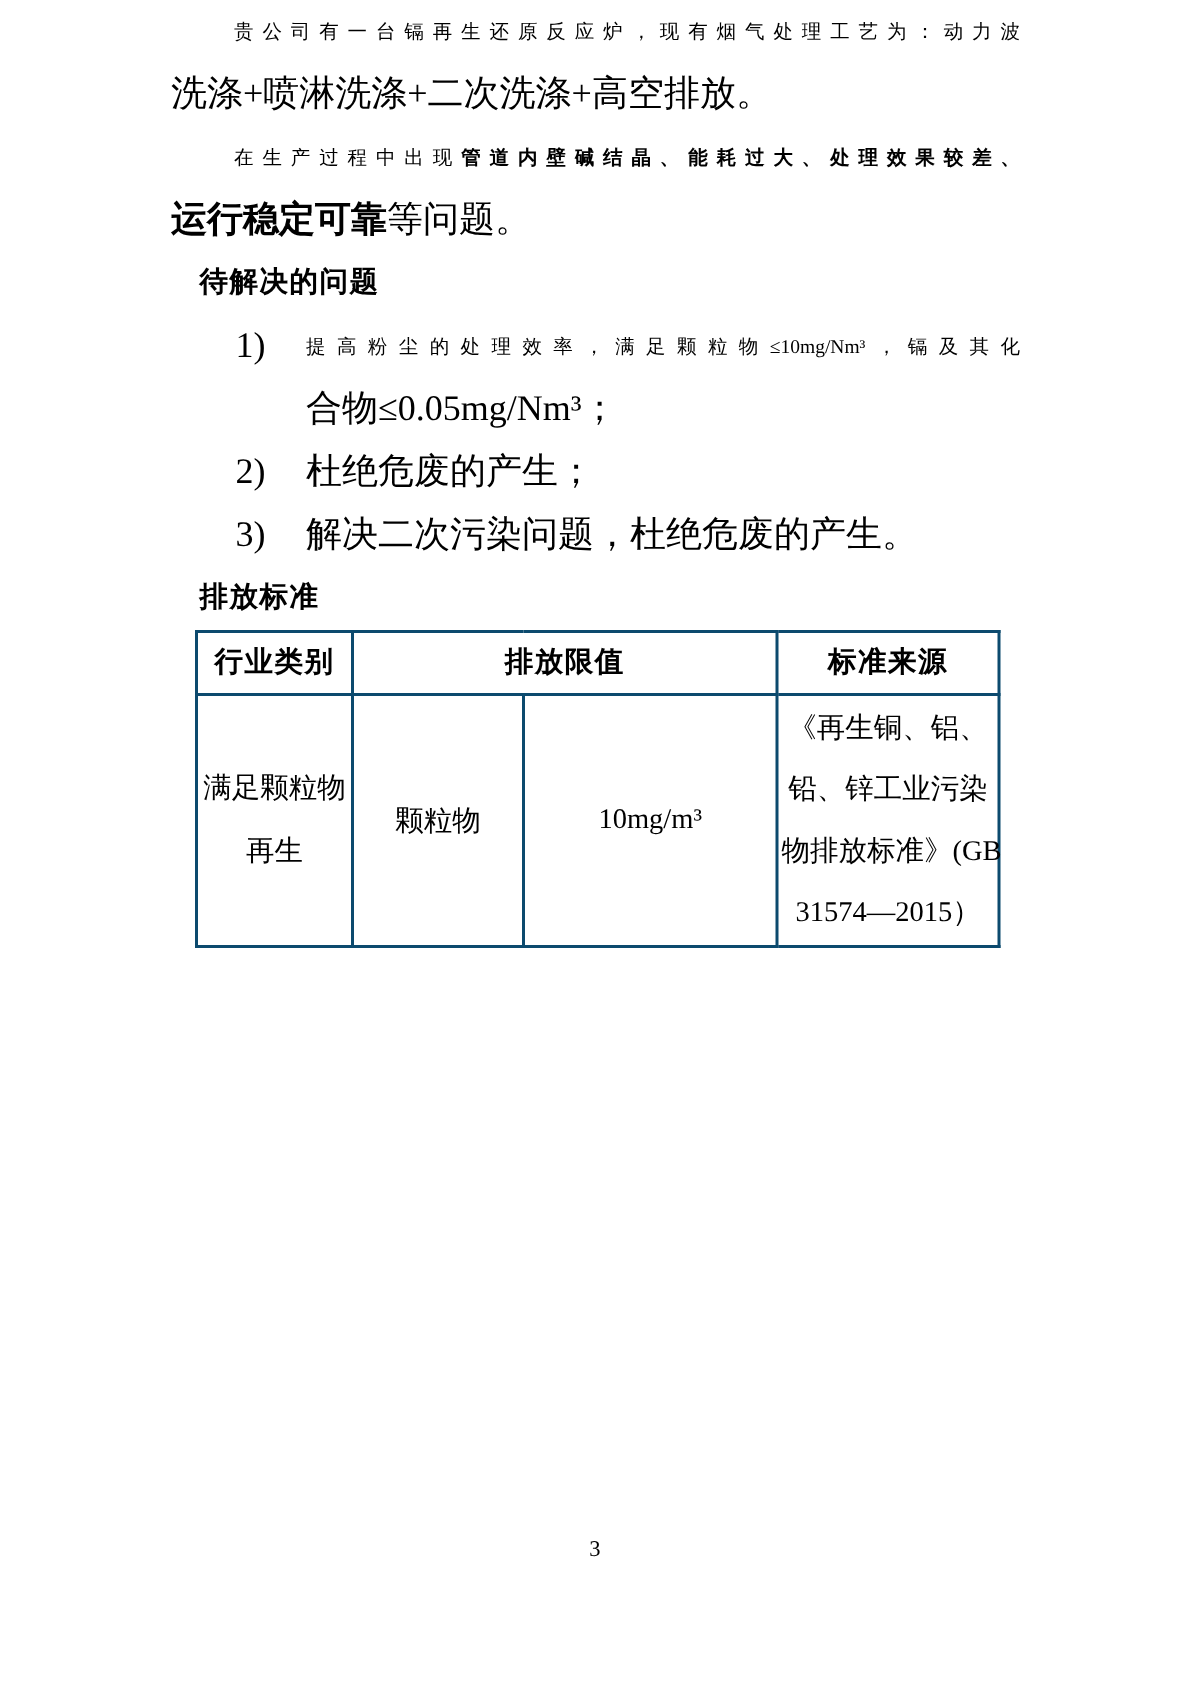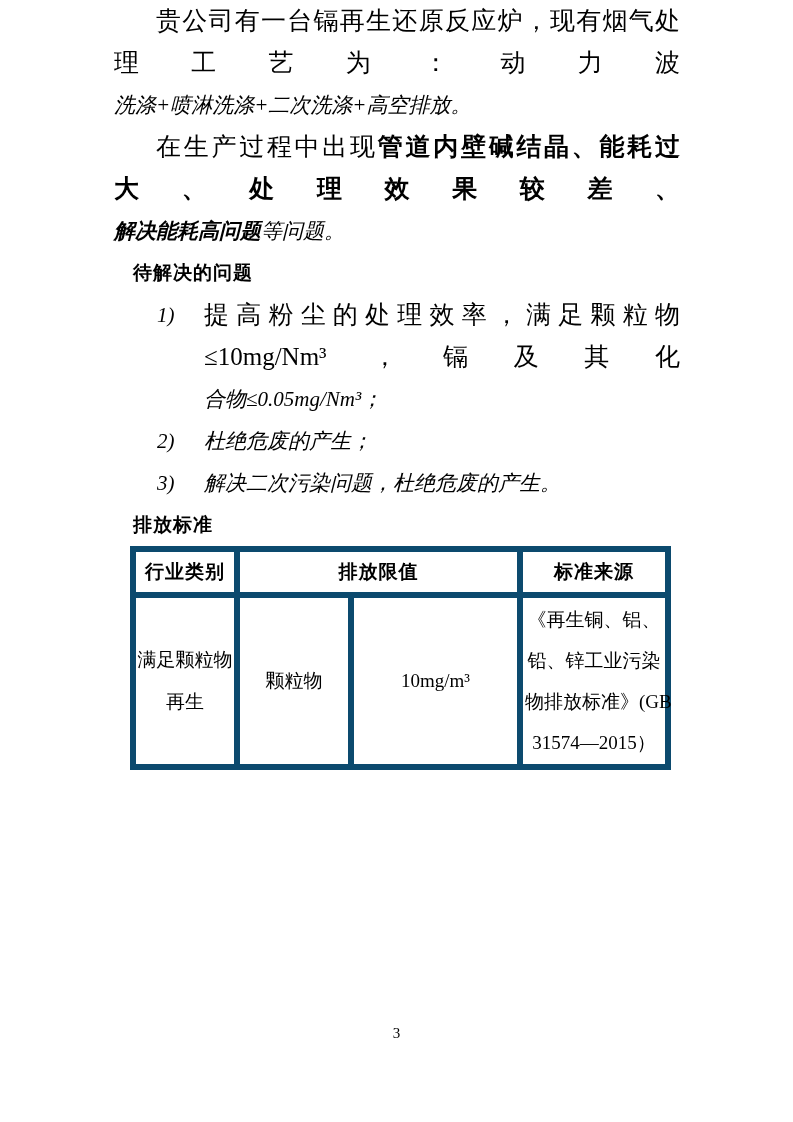--- a/index.html
+++ b/index.html
@@ -17,27 +17,26 @@
   .doc-title {
     padding-top: 97px;
     line-height: 40px;
     font-size: 22px;
     font-weight: bold;
     text-align: center;
     letter-spacing: 1px;
   }
 
   .line {
-    font-size: 21px;
+    font-size: 24px;
     line-height: 42px;
     white-space: nowrap;
-    font-style: italic;
   }
   .wrapline {
-    font-size: 25px;
+    font-size: 13px;
     line-height: 42px;
   }
   .just {
     text-align: justify;
     text-align-last: justify;
   }
   .indent { text-indent: 42px; }
   .bold { font-weight: bold; }
 
   .sec-heading {
@@ -58,21 +57,21 @@
 
   .design-item { margin-left: 43px; letter-spacing: 0.4px; }
 
   .std-table {
     border-collapse: collapse;
     table-layout: fixed;
     margin-left: 16px;
     width: 535px;
   }
   .std-table th, .std-table td {
-    border: 6px solid #0c4a6e;
+    border: 2px solid #0c4a6e;
     font-size: 19px;
     font-weight: normal;
     padding: 0;
     vertical-align: middle;
     text-align: center;
   }
   .std-table th {
     font-weight: bold;
     height: 40px;
     line-height: 24px;
@@ -104,21 +103,21 @@
   <div class="content">
 
 
     <div>
       <div class="wrapline just indent">贵公司有一台镉再生还原反应炉，现有烟气处理工艺为：动力波</div>
       <div class="line">洗涤+喷淋洗涤+二次洗涤+高空排放。</div>
     </div>
 
     <div>
       <div class="wrapline just indent"><span>在生产过程中出现</span><span class="bold">管道内壁碱结晶、能耗过大、处理效果较差、</span></div>
-      <div class="line"><span class="bold">解决能耗高问题</span><span>等问题。</span></div>
+      <div class="line"><span class="bold">运行稳定可靠</span><span>等问题。</span></div>
     </div>
 
     <div class="sec-heading">待解决的问题</div>
 
     <div>
       <div class="num-item">
         <span class="line num">1)</span>
         <div class="wrapline just">提高粉尘的处理效率，满足颗粒物≤10mg/Nm³，镉及其化</div>
         <div class="line">合物≤0.05mg/Nm³；</div>
       </div>

